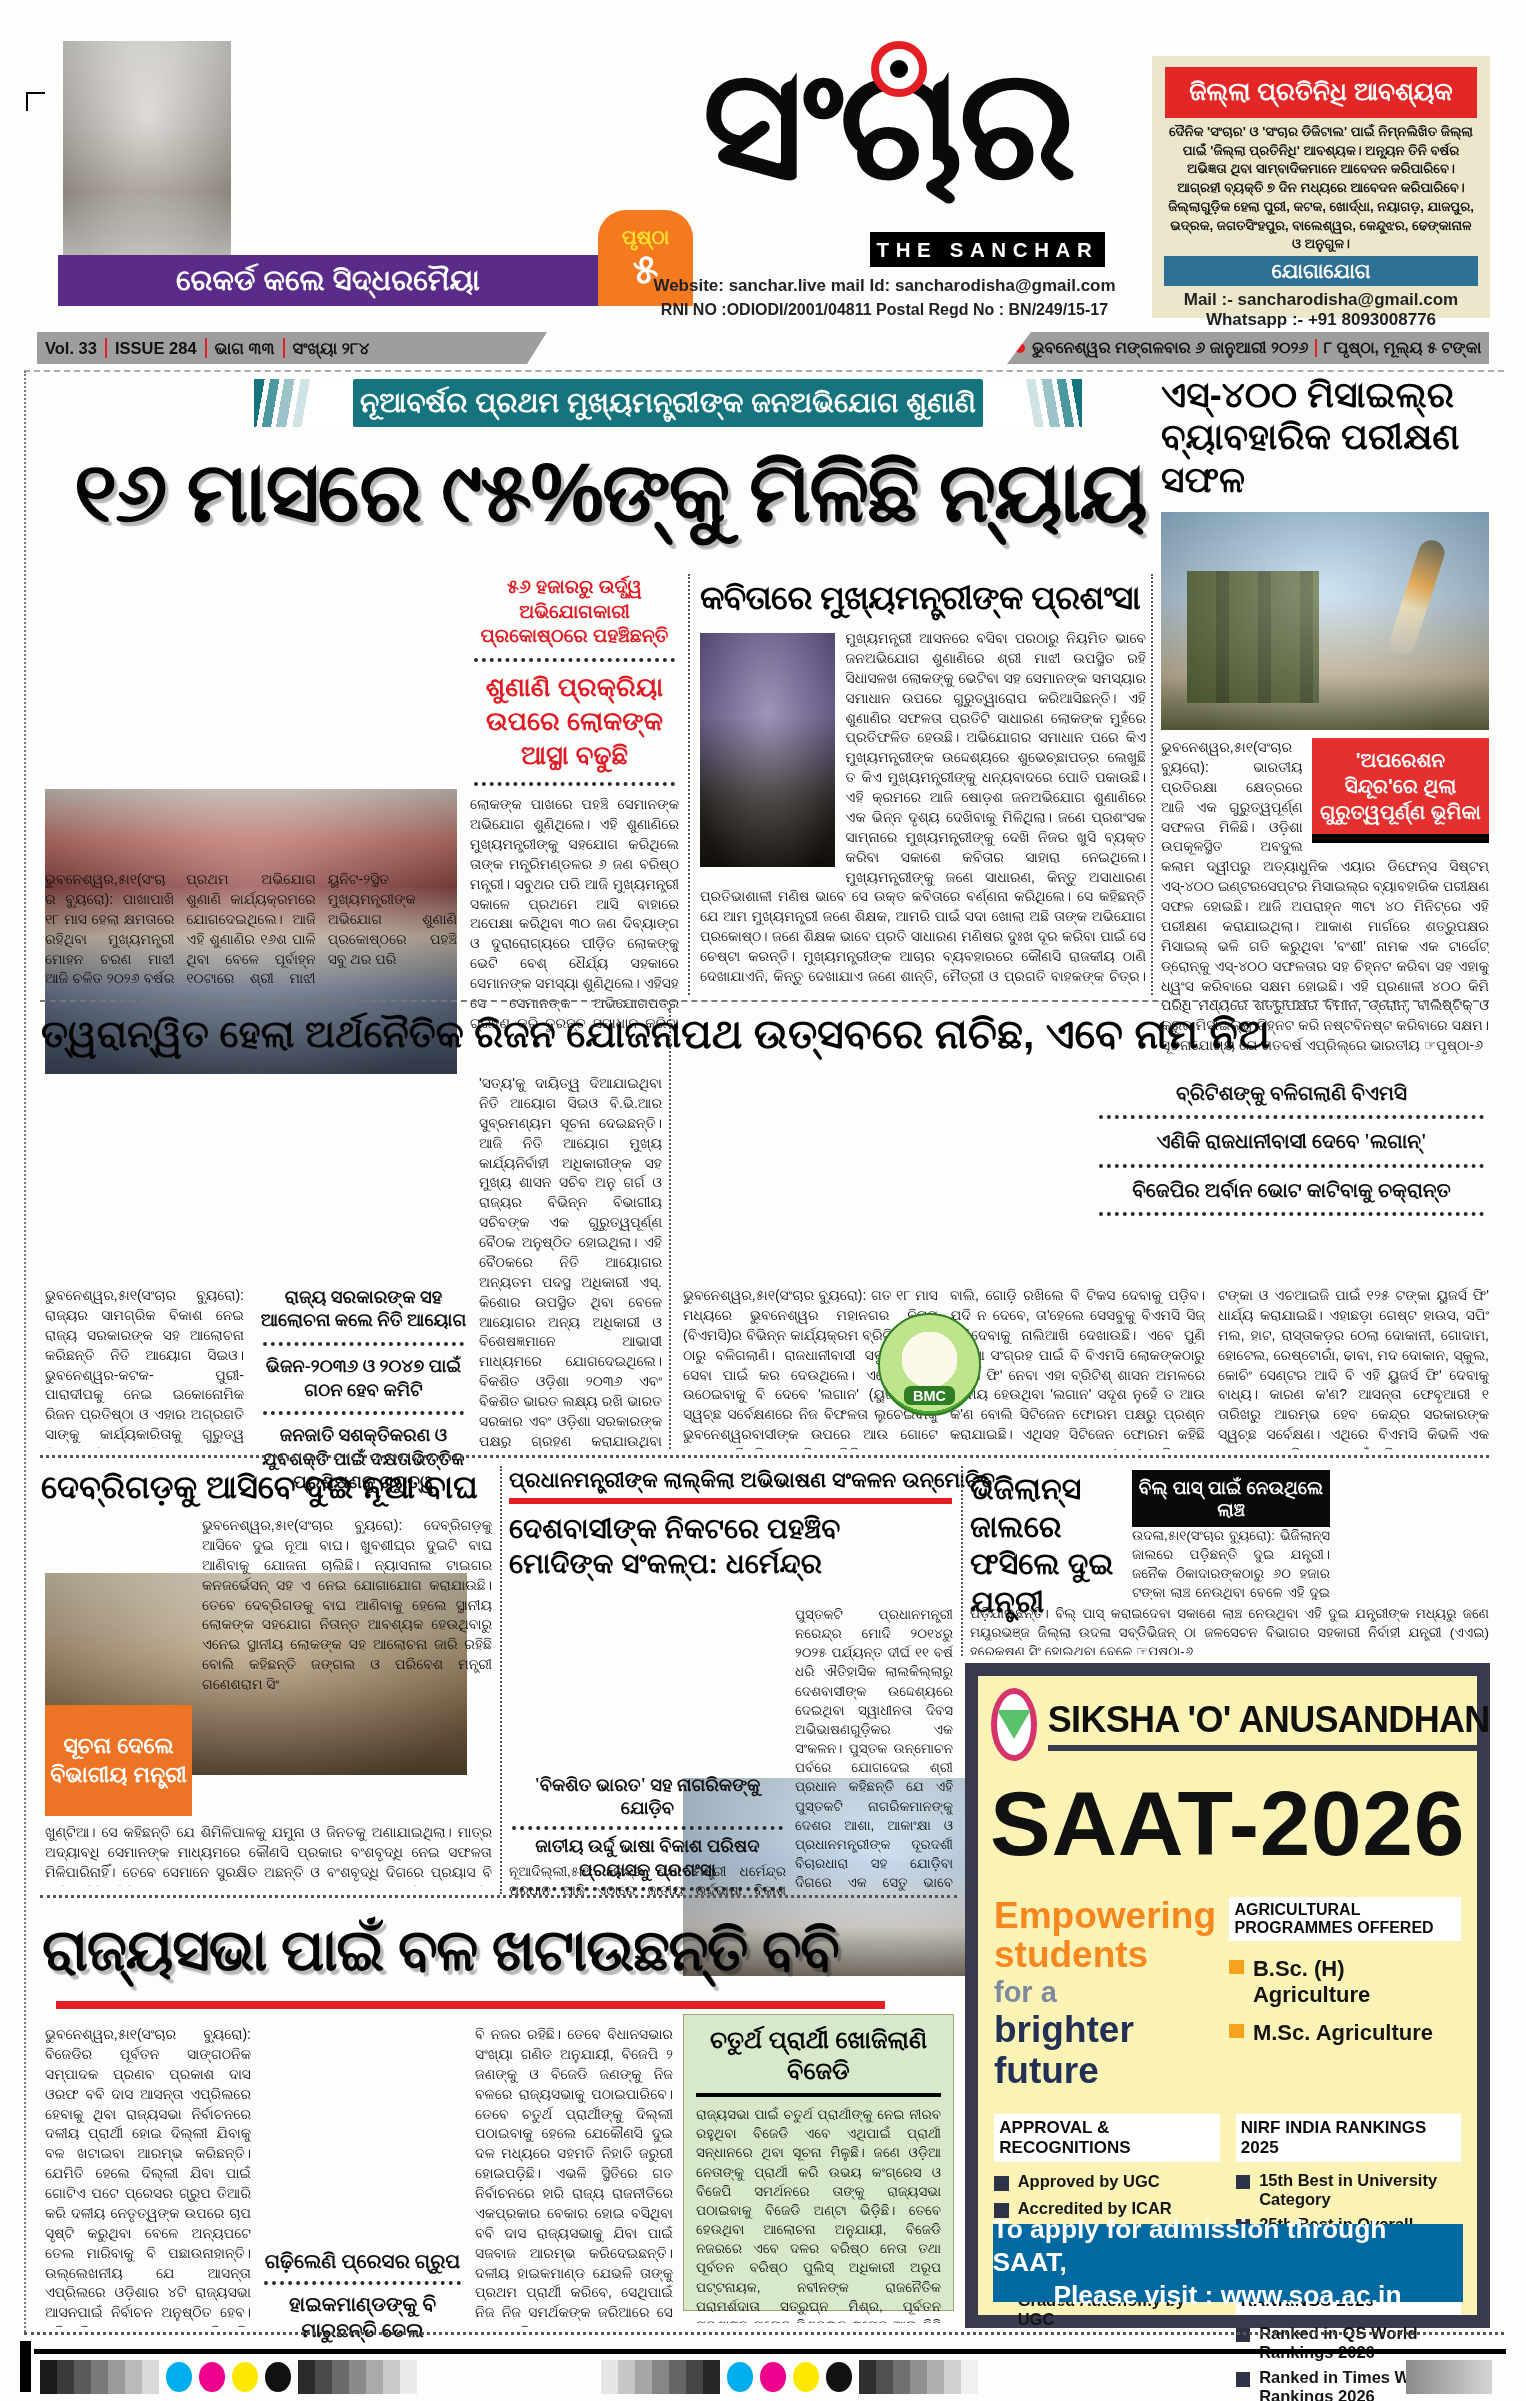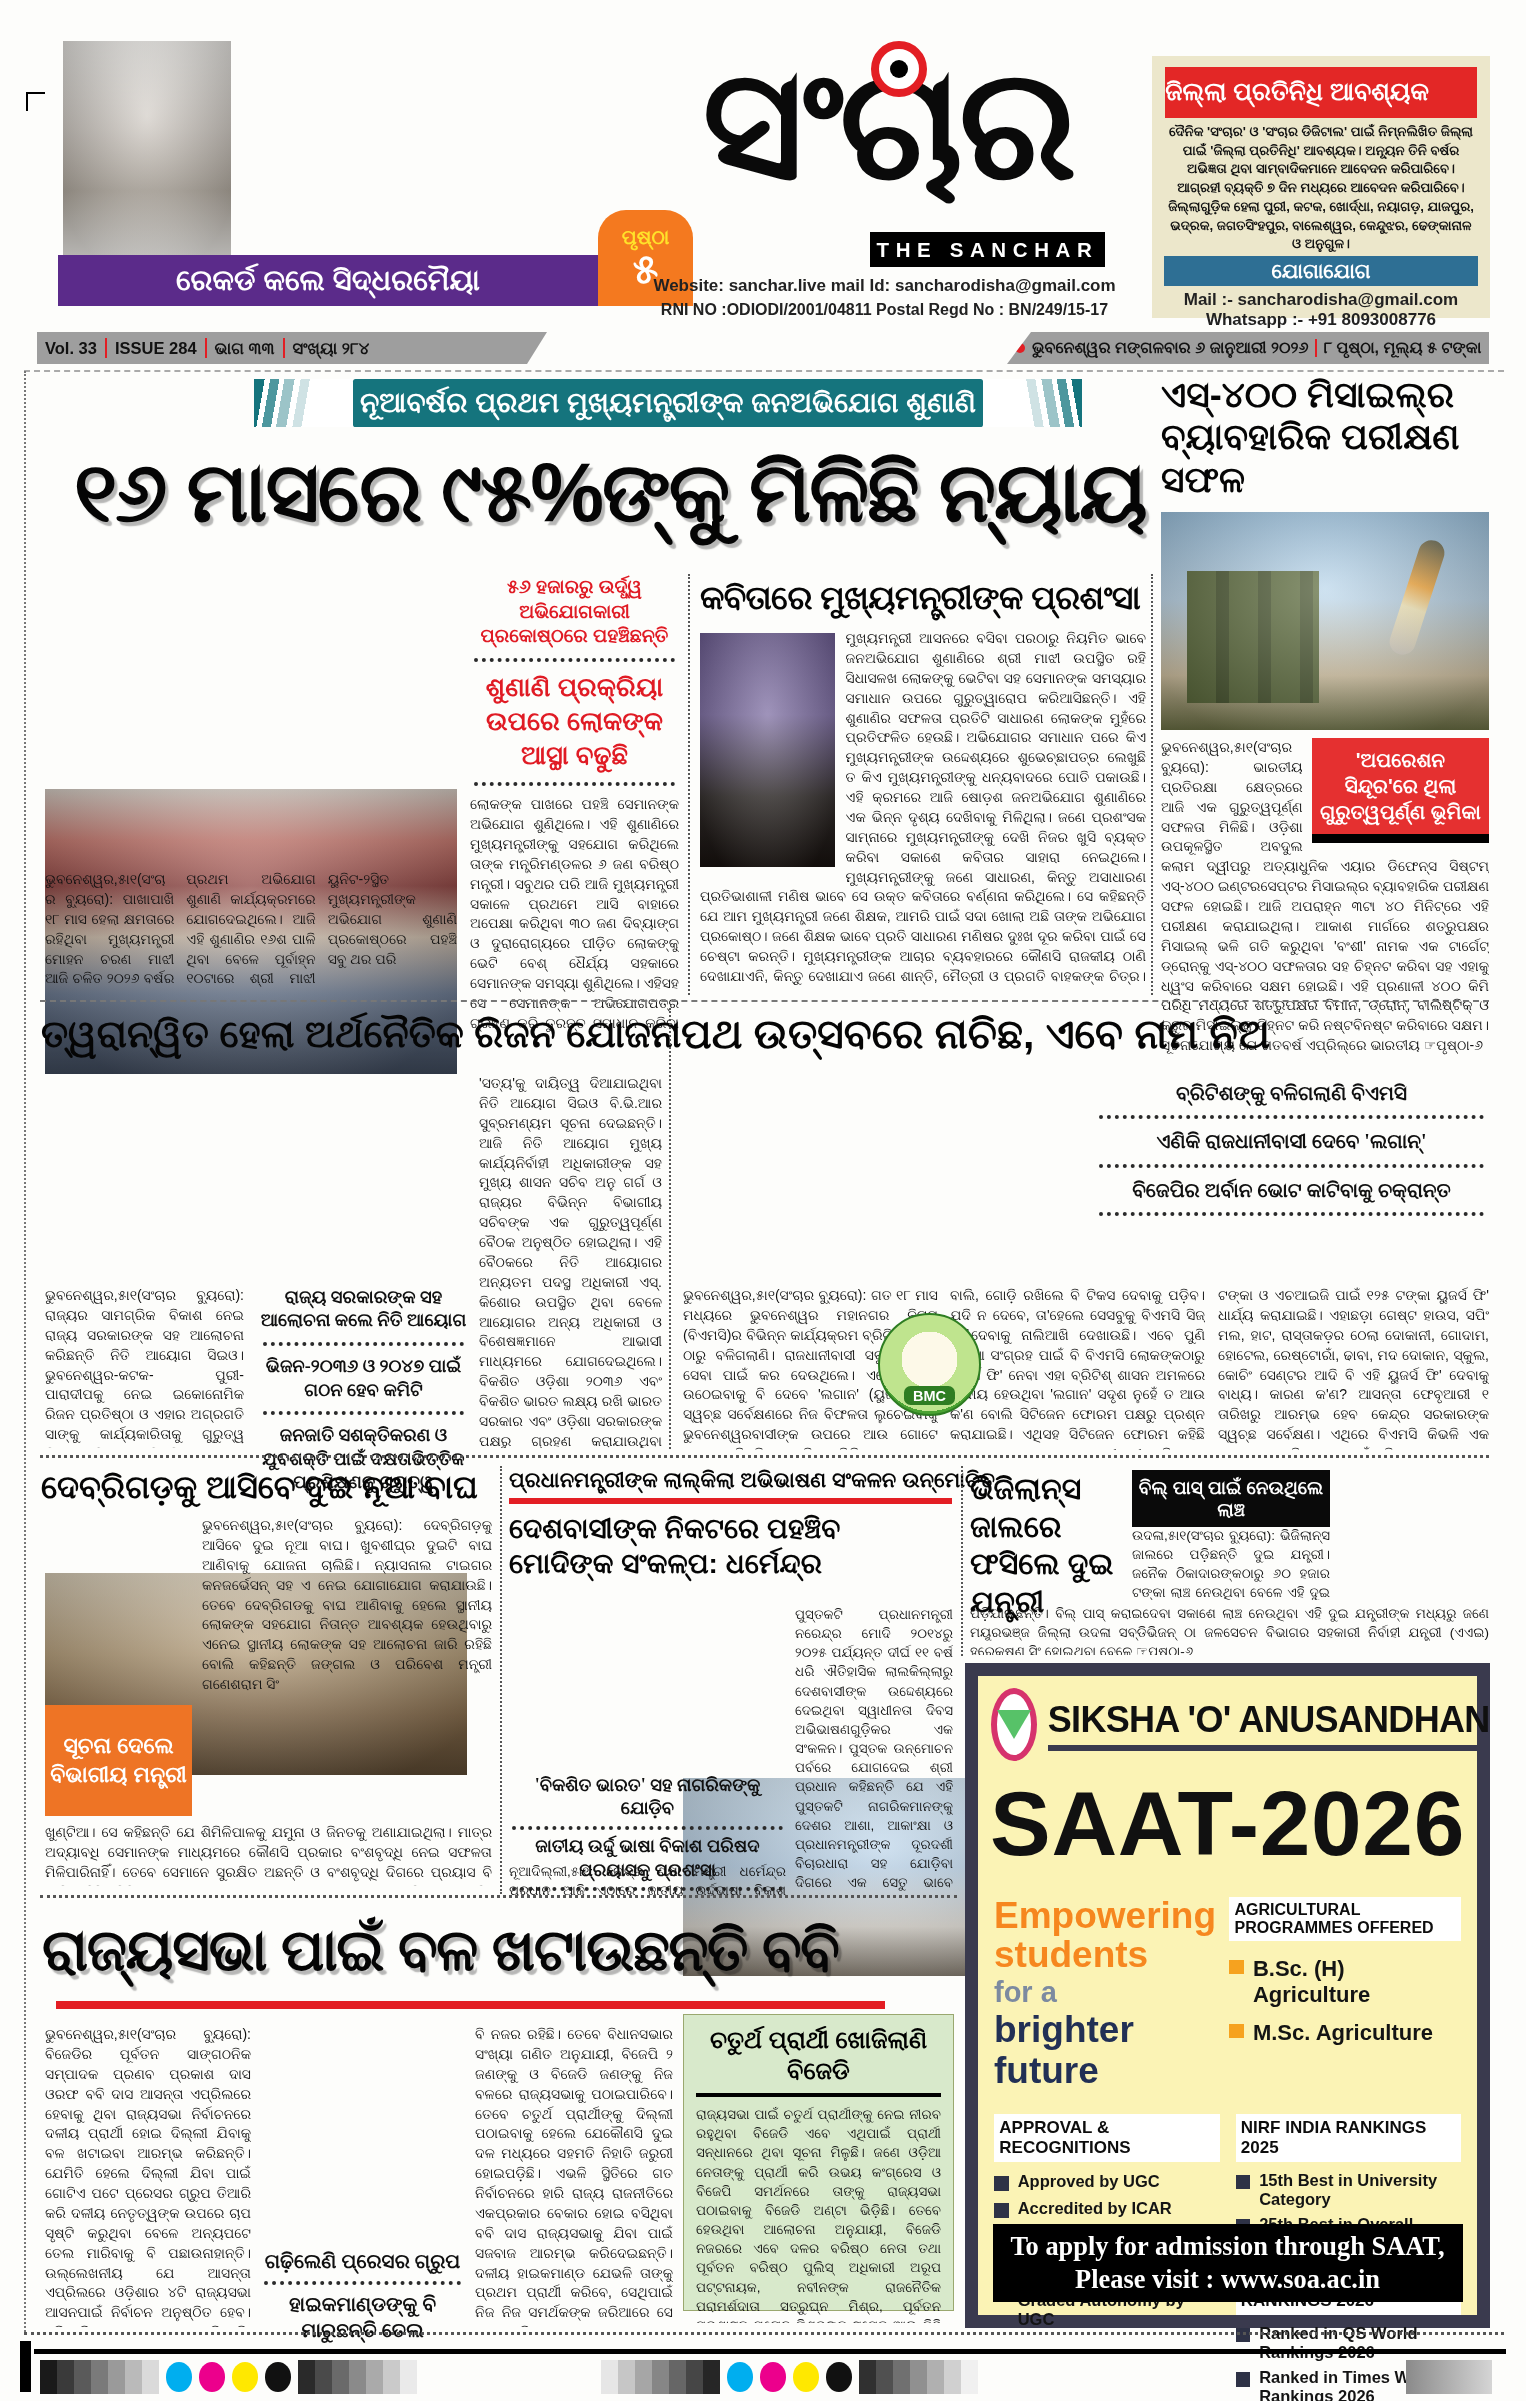--- a/index.html
+++ b/index.html
@@ -54,21 +54,21 @@
   <div class="abs" style="left:871px;top:41px;width:40px;height:40px;border:8.6px solid #e31e24;border-radius:50%;display:flex;align-items:center;justify-content:center;background:#fff;">
     <div style="width:18.5px;height:18.5px;background:#000;border-radius:50%;"></div>
   </div>
   <div class="abs" style="left:870px;top:232px;width:235px;height:35px;background:#000;color:#fff;display:flex;align-items:center;justify-content:center;font-weight:bold;font-size:20.5px;letter-spacing:6.6px;">
     <span>THE SANCHAR</span>
   </div>
   <div class="abs" style="left:627px;top:276px;width:515px;text-align:center;font-weight:bold;font-size:17px;color:#222;">Website: sanchar.live    mail Id: sancharodisha@gmail.com</div>
   <div class="abs" style="left:627px;top:301px;width:515px;text-align:center;font-weight:bold;font-size:16px;color:#222;">RNI NO :ODIODI/2001/04811   Postal Regd No : BN/249/15-17</div>
 
   <div class="abs" style="left:1152px;top:56px;width:338px;height:262px;background:#ece7cb;">
-    <div style="margin:10.6px 13.2px 0;height:51px;background:#e32726;color:#fff;display:flex;align-items:center;font-weight:900;font-size:25px;">
+    <div style="margin:10.6px 13.2px 0;height:51px;background:#e32726;color:#fff;display:flex;align-items:center;justify-content:center;font-weight:900;font-size:25px;">
       <span>ଜିଲ୍ଲା ପ୍ରତିନିଧି ଆବଶ୍ୟକ</span>
     </div>
     <div style="margin:5.3px 12px 4px;font-size:13.2px;line-height:1.42;text-align:center;font-weight:600;color:#111;height:129px;overflow:hidden;">ଦୈନିକ 'ସଂଚାର' ଓ 'ସଂଚାର ଡିଜିଟାଲ' ପାଇଁ ନିମ୍ନଲିଖିତ ଜିଲ୍ଲା ପାଇଁ 'ଜିଲ୍ଲା ପ୍ରତିନିଧି' ଆବଶ୍ୟକ। ଅନ୍ୟୂନ ତିନି ବର୍ଷର ଅଭିଜ୍ଞତା ଥିବା ସାମ୍ବାଦିକମାନେ ଆବେଦନ କରିପାରିବେ। ଆଗ୍ରହୀ ବ୍ୟକ୍ତି ୭ ଦିନ ମଧ୍ୟରେ ଆବେଦନ କରିପାରିବେ। ଜିଲ୍ଲାଗୁଡ଼ିକ ହେଲା ପୁରୀ, କଟକ, ଖୋର୍ଦ୍ଧା, ନୟାଗଡ଼, ଯାଜପୁର, ଭଦ୍ରକ, ଜଗତସିଂହପୁର, ବାଲେଶ୍ୱର, କେନ୍ଦୁଝର, ଢେଙ୍କାନାଳ ଓ ଅନୁଗୁଳ।</div>
     <div style="margin:0 12px;height:30px;background:#2e6f94;color:#fff;display:flex;align-items:center;justify-content:center;font-weight:900;font-size:20.5px;">
       <span>ଯୋଗାଯୋଗ</span>
     </div>
     <div style="margin-top:4px;text-align:center;font-weight:bold;font-size:17px;color:#222;">Mail :- sancharodisha@gmail.com</div>
     <div style="text-align:center;font-weight:bold;font-size:17px;color:#222;">Whatsapp :- +91 8093008776</div>
   </div>
 
@@ -275,21 +275,21 @@
         <div class="bullet" style="margin-top:9.2px;font-size:16.5px;">
             <span class="sq"></span>
             <span>Ranked in QS World Rankings 2026</span>
           </div>
         <div class="bullet" style="margin-top:6.6px;font-size:16.5px;">
             <span class="sq"></span>
             <span>Ranked in Times World Rankings 2026</span>
           </div>
       </div>
     </div>
-    <div style="position:absolute;left:14.5px;right:14.5px;bottom:13.2px;height:78px;background:#000000;color:#fff;display:flex;flex-direction:column;align-items:center;justify-content:center;font-weight:800;font-size:26.4px;line-height:1.25;font-family:Liberation Serif, serif;">
+    <div style="position:absolute;left:14.5px;right:14.5px;bottom:13.2px;height:78px;background:#0369a1;color:#fff;display:flex;flex-direction:column;align-items:center;justify-content:center;font-weight:800;font-size:26.4px;line-height:1.25;">
       <span>To apply for admission through SAAT,</span>
       <span>Please visit : www.soa.ac.in</span>
     </div>
   </div>
 
   <div class="abs hsep-dot" style="left:40px;top:1895px;width:917px;"></div>
 
   <div class="abs hl shadowed" style="left:42px;top:1905px;width:911px;font-size:58px;letter-spacing:-1.3px;white-space:nowrap;line-height:1.55;">ରାଜ୍ୟସଭା ପାଇଁ ବଳ ଖଟାଉଛନ୍ତି ବବି</div>
   <div class="abs" style="left:56px;top:2001px;width:829px;height:8px;background:#e31e24;"></div>
   <div class="abs bt" style="left:45px;top:2025px;width:206px;height:302px;font-size:14px;">ଭୁବନେଶ୍ୱର,୫ା୧(ସଂଚାର ବ୍ୟୁରୋ): ବିଜେଡିର ପୂର୍ବତନ ସାଙ୍ଗଠନିକ ସମ୍ପାଦକ ପ୍ରଣବ ପ୍ରକାଶ ଦାସ ଓରଫ ବବି ଦାସ ଆସନ୍ତା ଏପ୍ରିଲରେ ହେବାକୁ ଥିବା ରାଜ୍ୟସଭା ନିର୍ବାଚନରେ ଦଳୀୟ ପ୍ରାର୍ଥୀ ହୋଇ ଦିଲ୍ଲୀ ଯିବାକୁ ବଳ ଖଟାଇବା ଆରମ୍ଭ କରିଛନ୍ତି। ଯେମିତି ହେଲେ ଦିଲ୍ଲୀ ଯିବା ପାଇଁ ଗୋଟିଏ ପଟେ ପ୍ରେସର ଗ୍ରୁପ ତିଆରି କରି ଦଳୀୟ ନେତୃତ୍ୱଙ୍କ ଉପରେ ଚାପ ସୃଷ୍ଟି କରୁଥିବା ବେଳେ ଅନ୍ୟପଟେ ତେଲ ମାରିବାକୁ ବି ପଛାଉନାହାନ୍ତି। ଉଲ୍ଲେଖନୀୟ ଯେ ଆସନ୍ତା ଏପ୍ରିଲରେ ଓଡ଼ିଶାର ୪ଟି ରାଜ୍ୟସଭା ଆସନପାଇଁ ନିର୍ବାଚନ ଅନୁଷ୍ଠିତ ହେବ। ଏହି ୪ଟିଆସନ ଉପରେ ଏବେ ବିଜେପି, ବିଜେଡି ସହ କଂଗ୍ରେସର</div>

